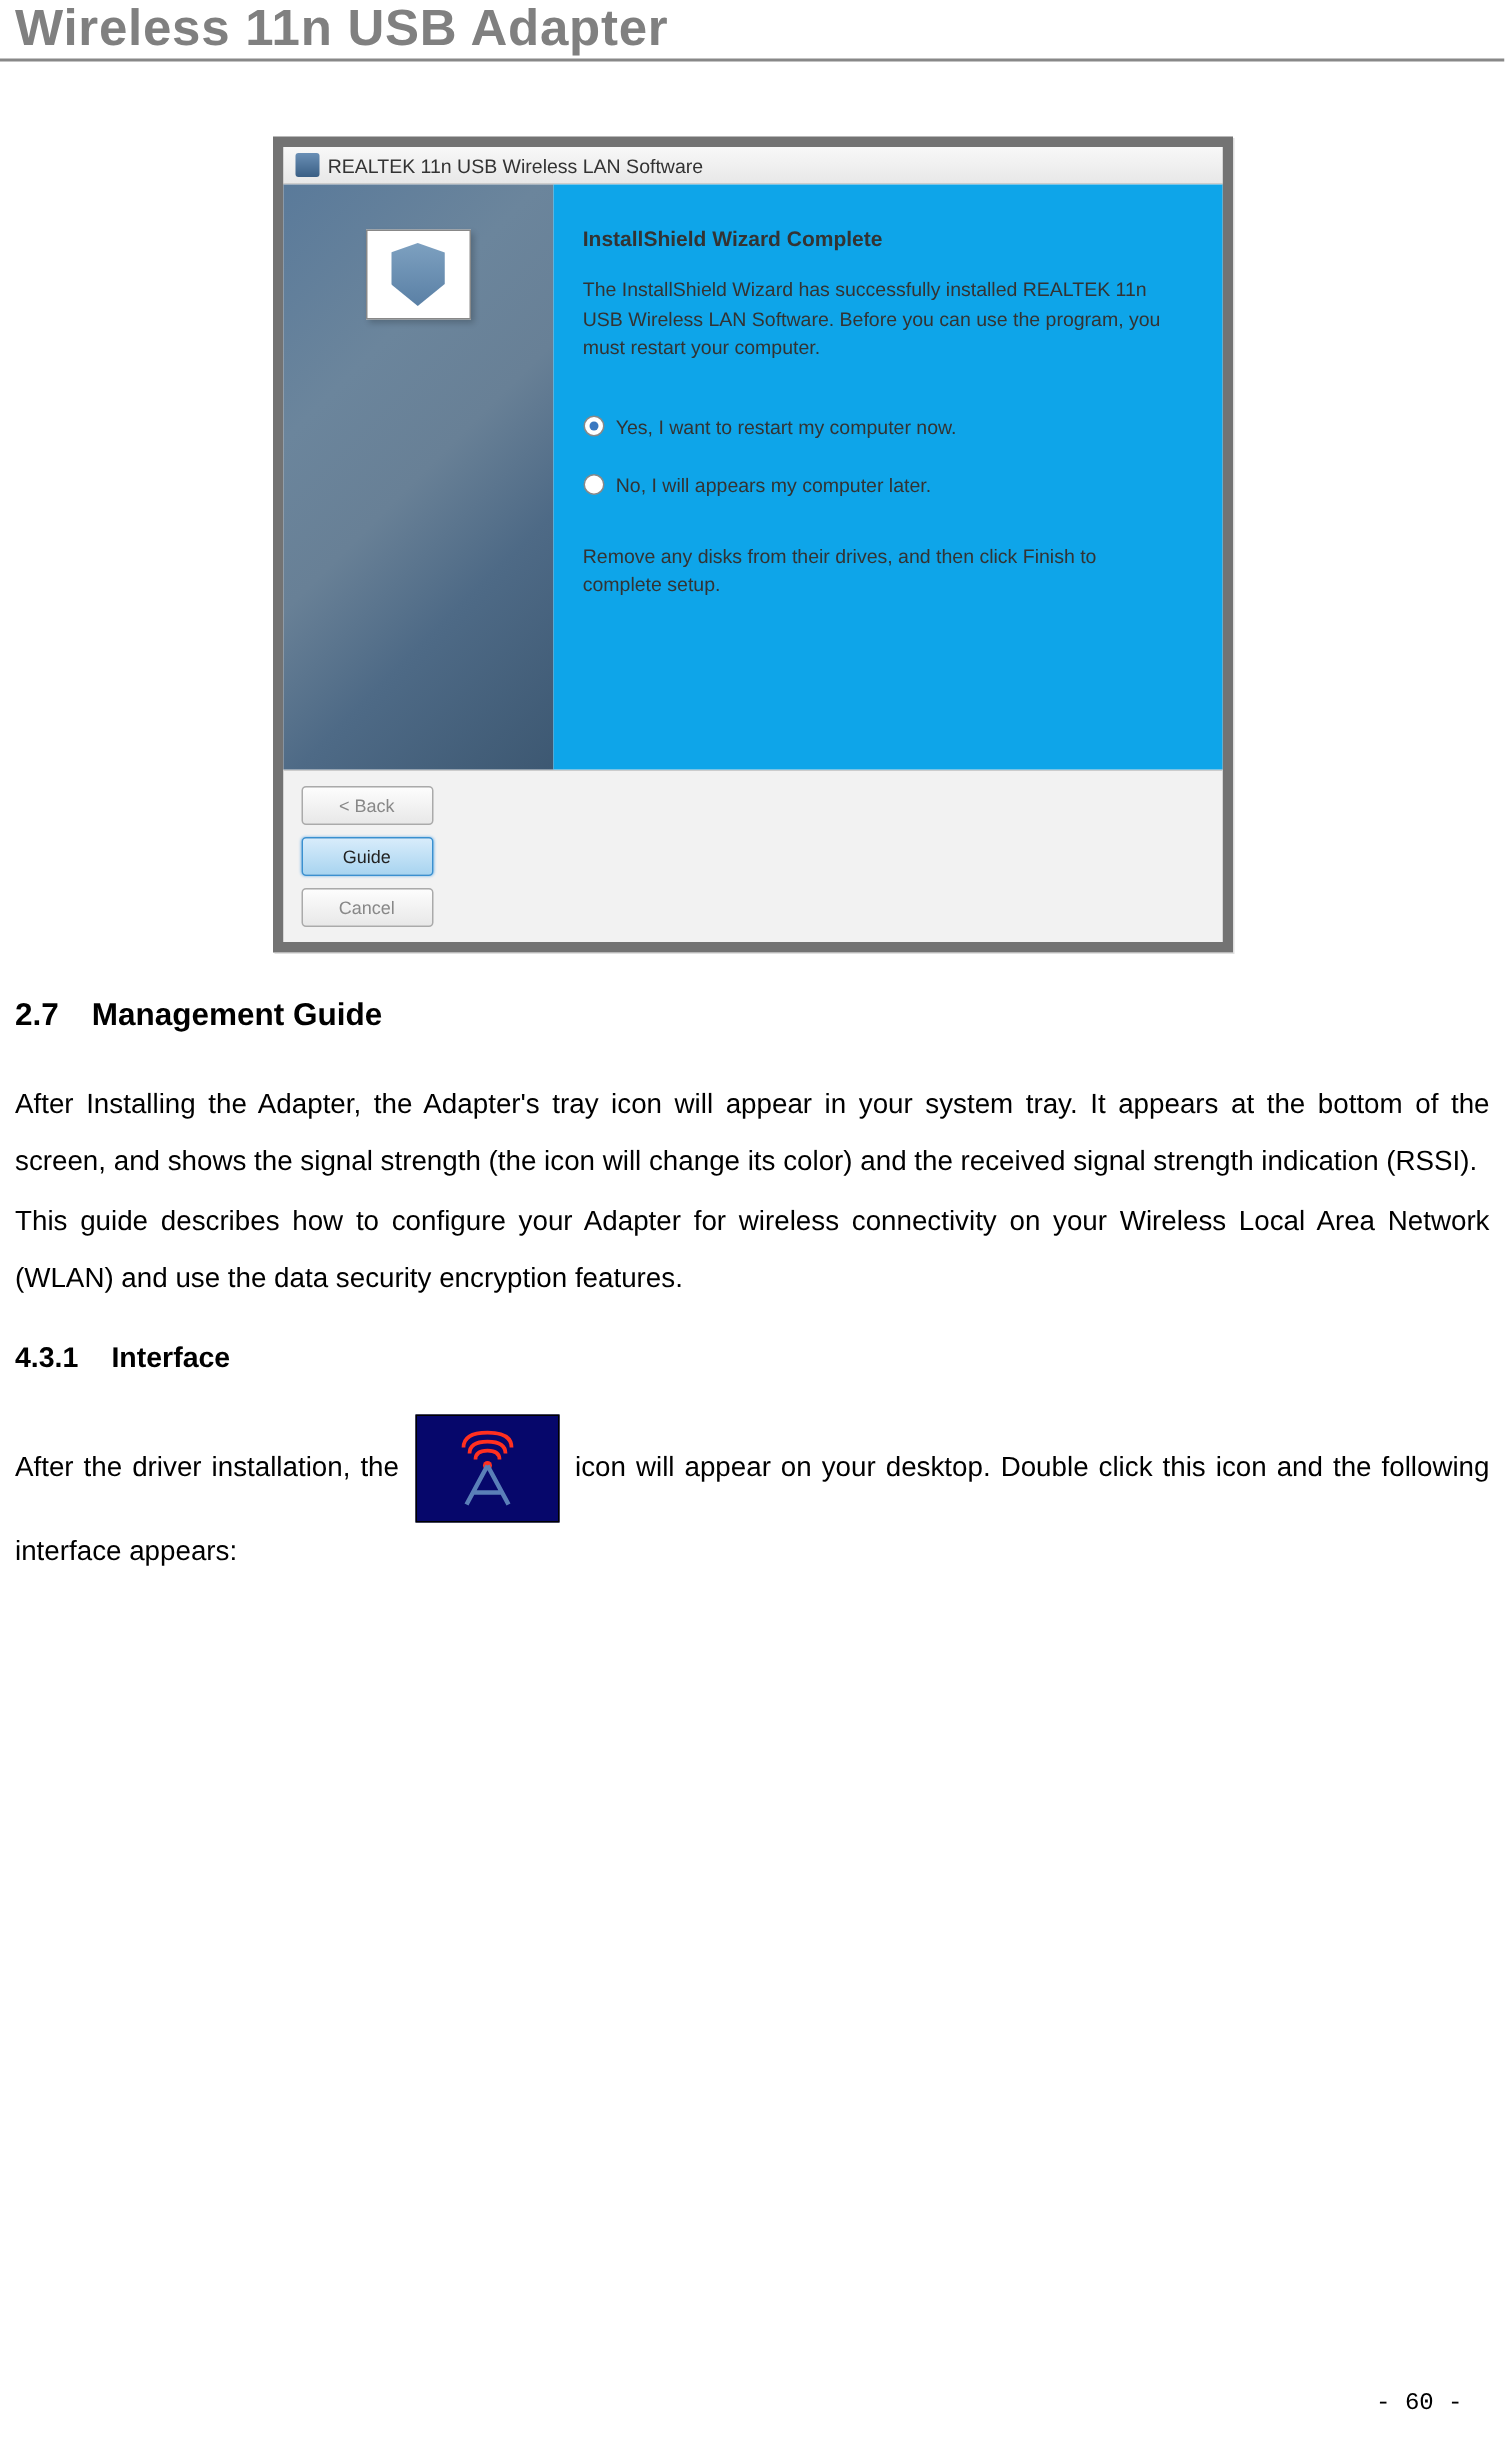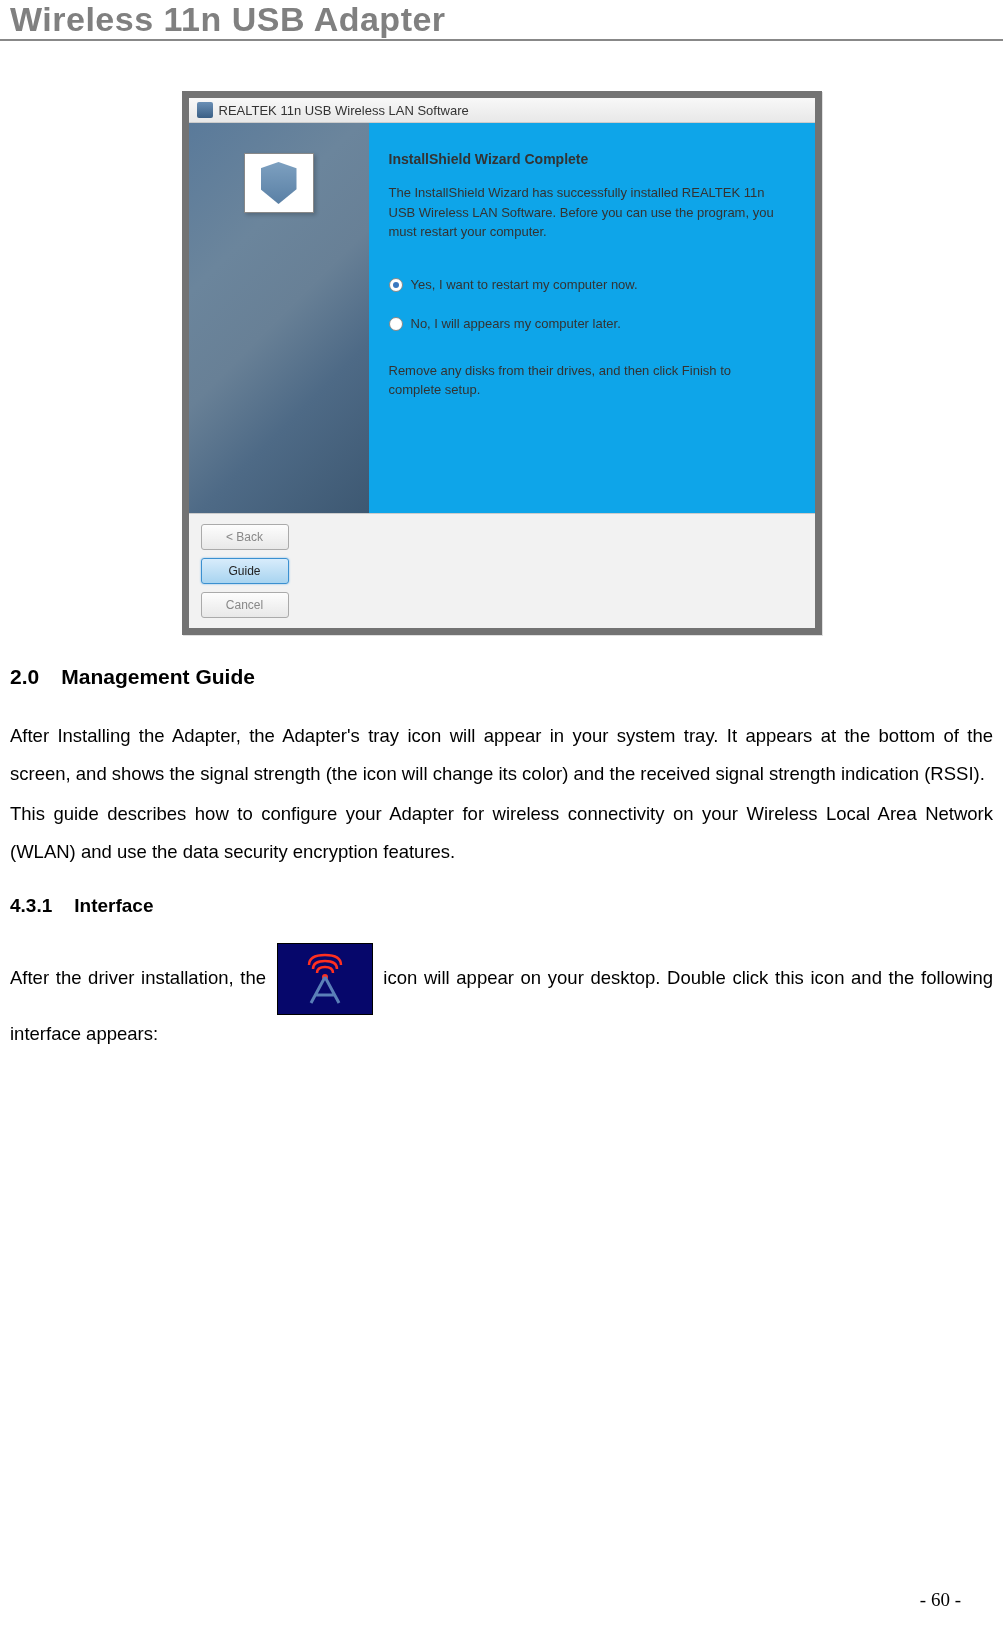--- a/index.html
+++ b/index.html
@@ -92,21 +92,21 @@
       font-weight: bold;
       font-size: 14px;
       margin-bottom: 16px;
     }
     .wizard-desc {
       margin-bottom: 35px;
       line-height: 1.5;
     }
     .radio-row {
       display: flex;
-      align-items: flex-end;
+      align-items: center;
       margin-bottom: 24px;
     }
     .radio {
       width: 14px;
       height: 14px;
       border: 1px solid #888;
       border-radius: 50%;
       margin-right: 8px;
       position: relative;
       background: #fff;
@@ -194,23 +194,23 @@
       border: 1px solid #000;
       position: relative;
     }
     .antenna-svg {
       width: 60px;
       height: 56px;
     }
     .page-num {
       position: absolute;
       bottom: 20px;
-      right: 42px;
-      font-size: 19px;
-      font-family: Liberation Serif, serif;
+      right: 28px;
+      font-size: 16px;
+      font-family: Liberation Mono, monospace;
     }
   </style>
 </head>
 <body>
 
 <div class="header">
   <span class="header-title">Wireless 11n USB Adapter</span>
 </div>
 
 <div class="dialog-container">
@@ -242,21 +242,21 @@
   </div>
   <div class="dialog-buttons">
     <div class="dlg-btn">&lt; Back</div>
     <div class="dlg-btn primary">Guide</div>
     <div class="dlg-btn">Cancel</div>
   </div>
 </div>
 
 <div class="content">
   <div class="section-heading">
-    <span class="num">2.0</span><span>Management Guide</span>
+    <span class="num">2.7</span><span>Management Guide</span>
   </div>
   <p class="body-text">After Installing the Adapter, the Adapter's tray icon will appear in your system tray. It appears at the bottom of the screen, and shows the signal strength (the icon will change its color) and the received signal strength indication (RSSI).</p>
   <p class="body-text">This guide describes how to configure your Adapter for wireless connectivity on your Wireless Local Area Network (WLAN) and use the data security encryption features.</p>
 
   <div class="sub-heading">
     <span class="num">4.3.1</span><span>Interface</span>
   </div>
 
   <p class="inline-para">
     <span>After the driver installation, the </span>

